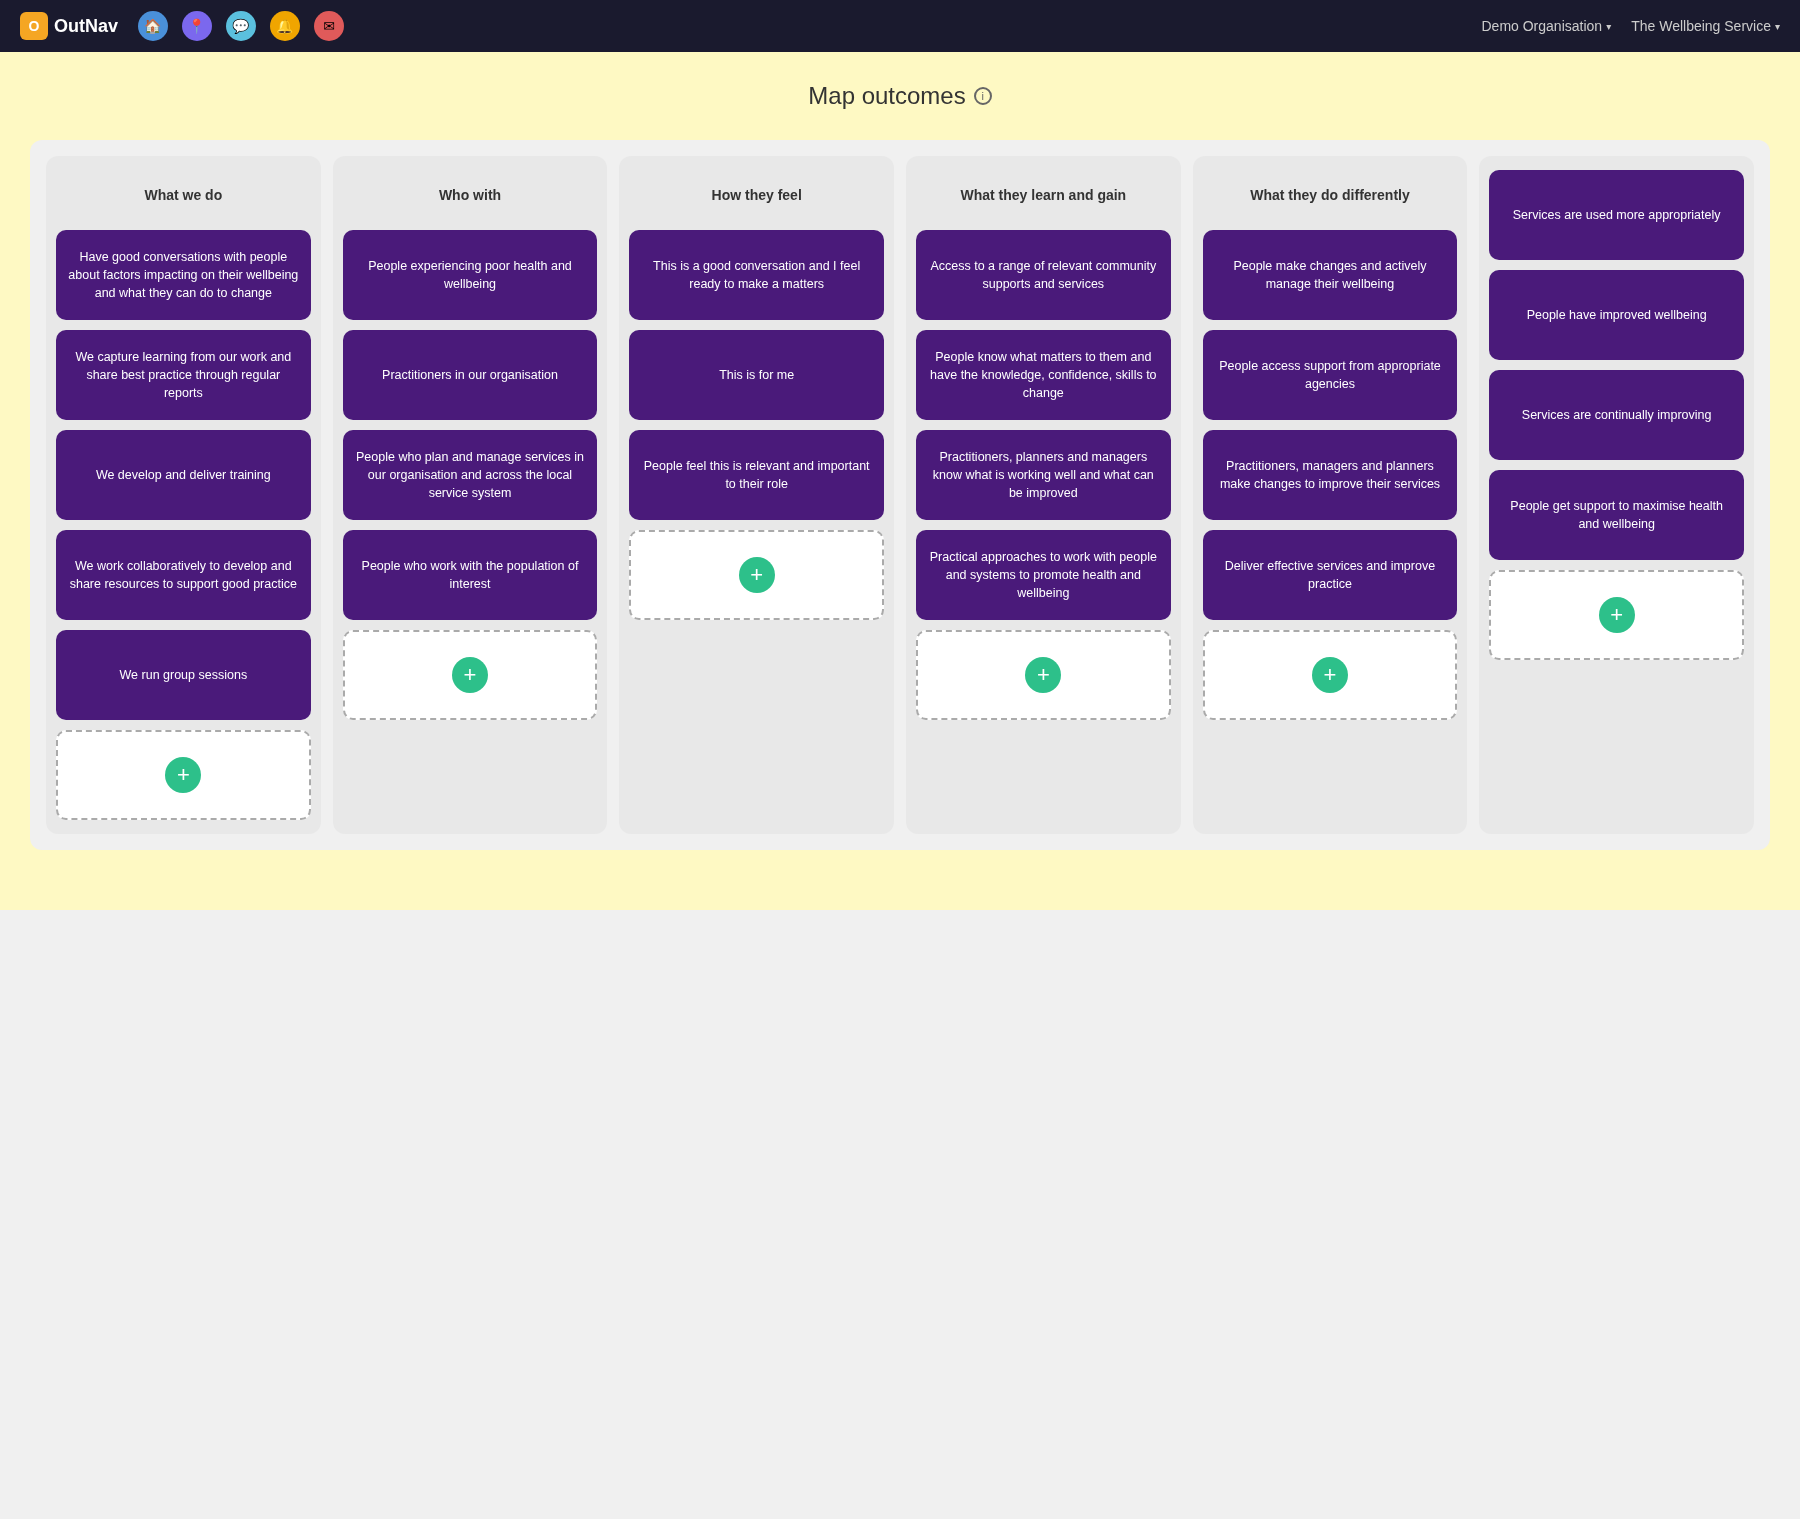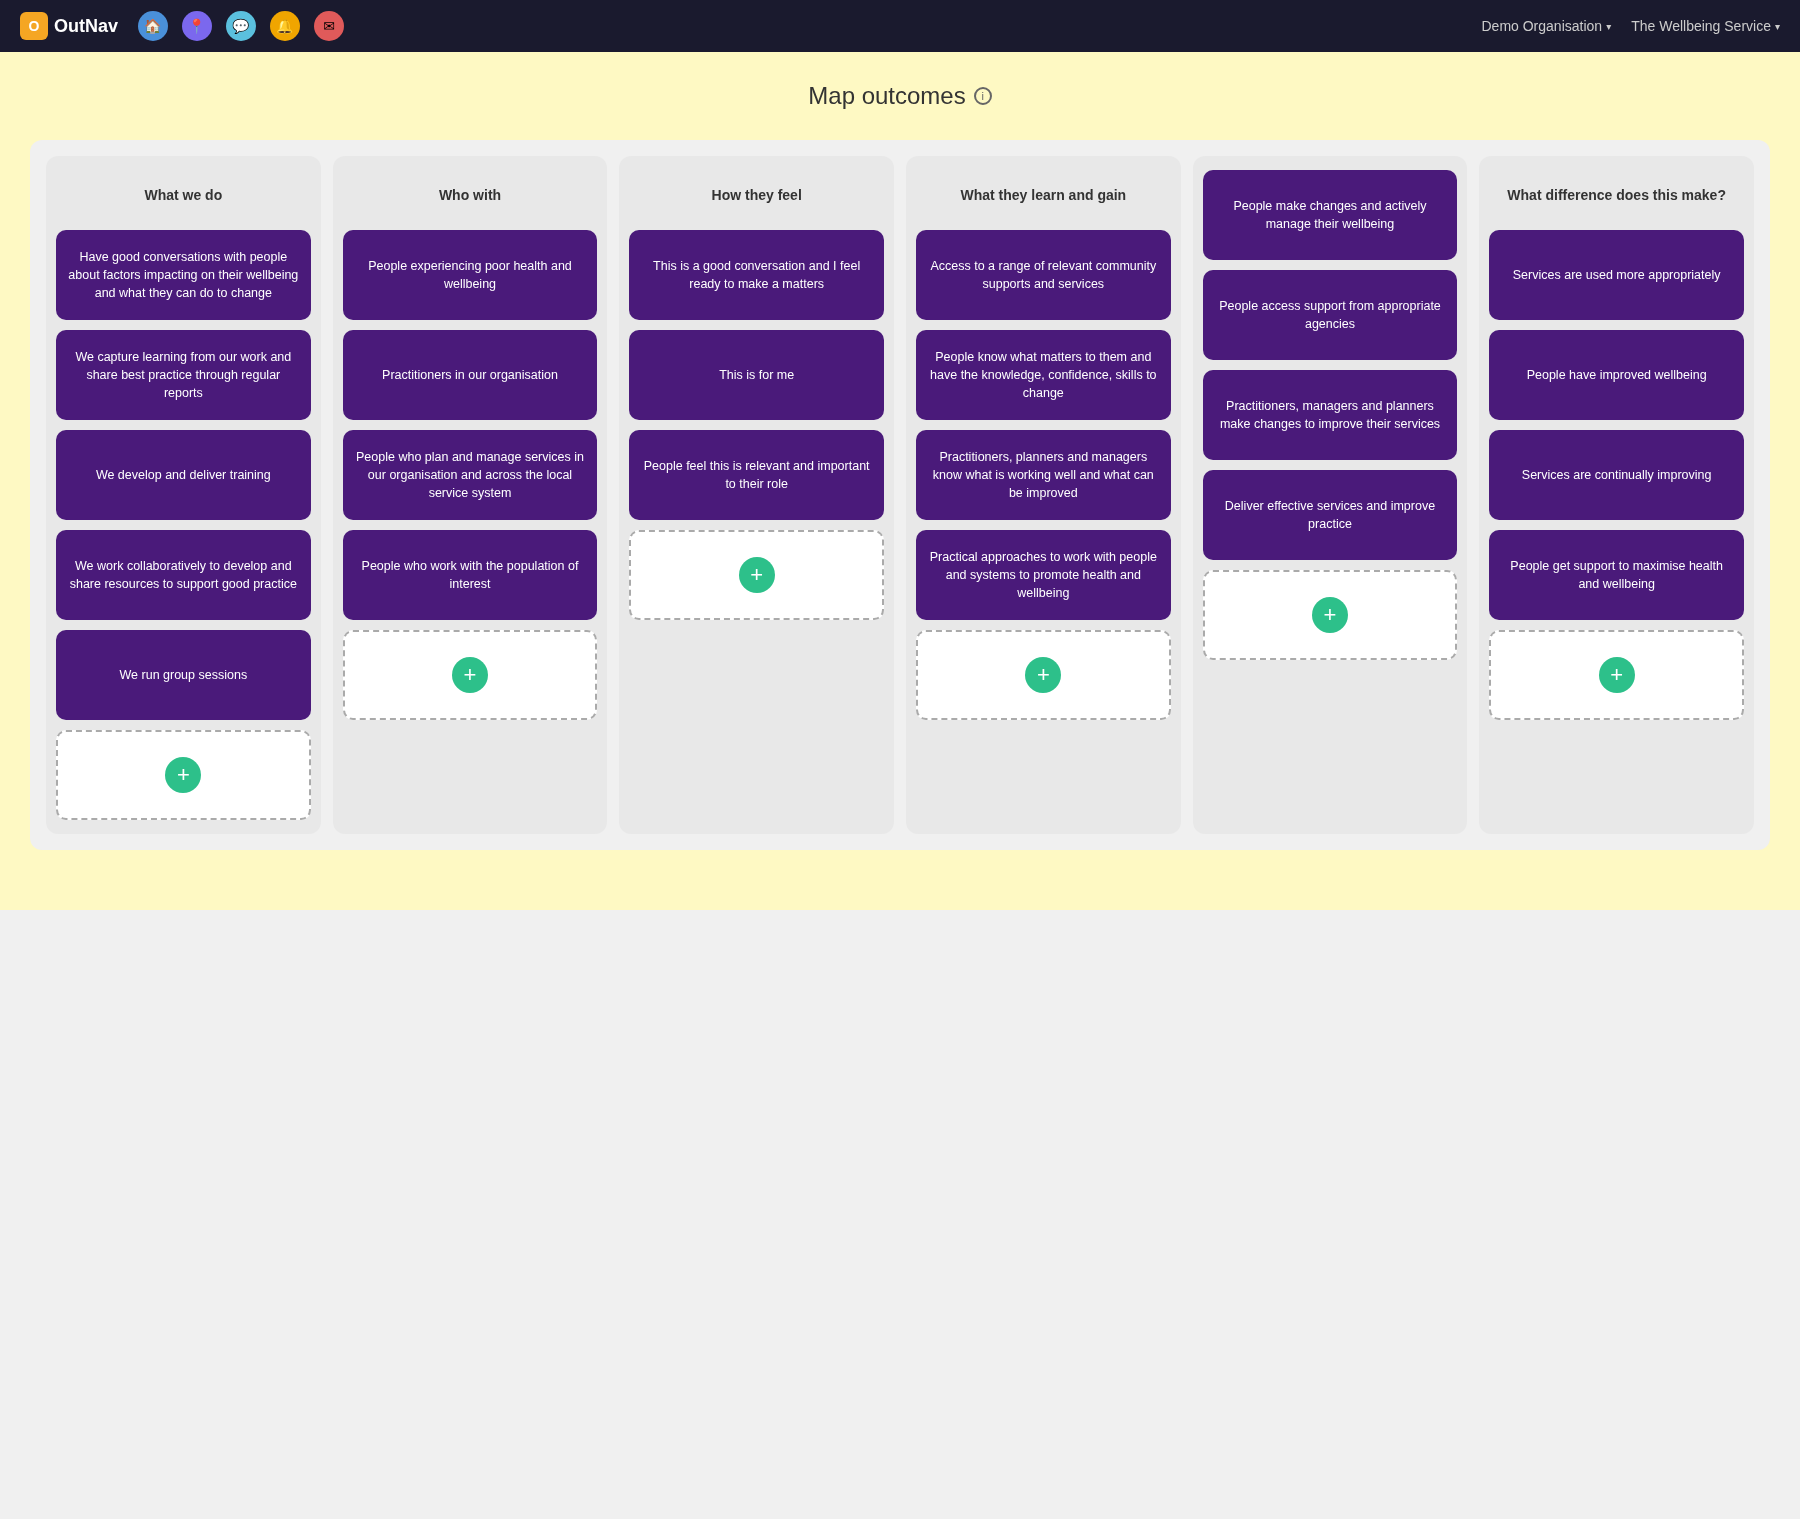--- a/index.html
+++ b/index.html
@@ -248,30 +248,30 @@
         <div class="column-header">What they learn and gain</div>
         <div class="card">Access to a range of relevant community supports and services</div>
         <div class="card">People know what matters to them and have the knowledge, confidence, skills to change</div>
         <div class="card">Practitioners, planners and managers know what is working well and what can be improved</div>
         <div class="card">Practical approaches to work with people and systems to promote health and wellbeing</div>
         <div class="add-card">
           <div class="add-btn">+</div>
         </div>
       </div>
       <div class="column">
+        <div class="column-header">What they do differently</div>
         <div class="card">People make changes and actively manage their wellbeing</div>
         <div class="card">People access support from appropriate agencies</div>
         <div class="card">Practitioners, managers and planners make changes to improve their services</div>
         <div class="card">Deliver effective services and improve practice</div>
         <div class="add-card">
           <div class="add-btn">+</div>
         </div>
       </div>
       <div class="column">
-        <div class="column-header">What difference does this make?</div>
         <div class="card">Services are used more appropriately</div>
         <div class="card">People have improved wellbeing</div>
         <div class="card">Services are continually improving</div>
         <div class="card">People get support to maximise health and wellbeing</div>
         <div class="add-card">
           <div class="add-btn">+</div>
         </div>
       </div>
     </div>
 </div>

